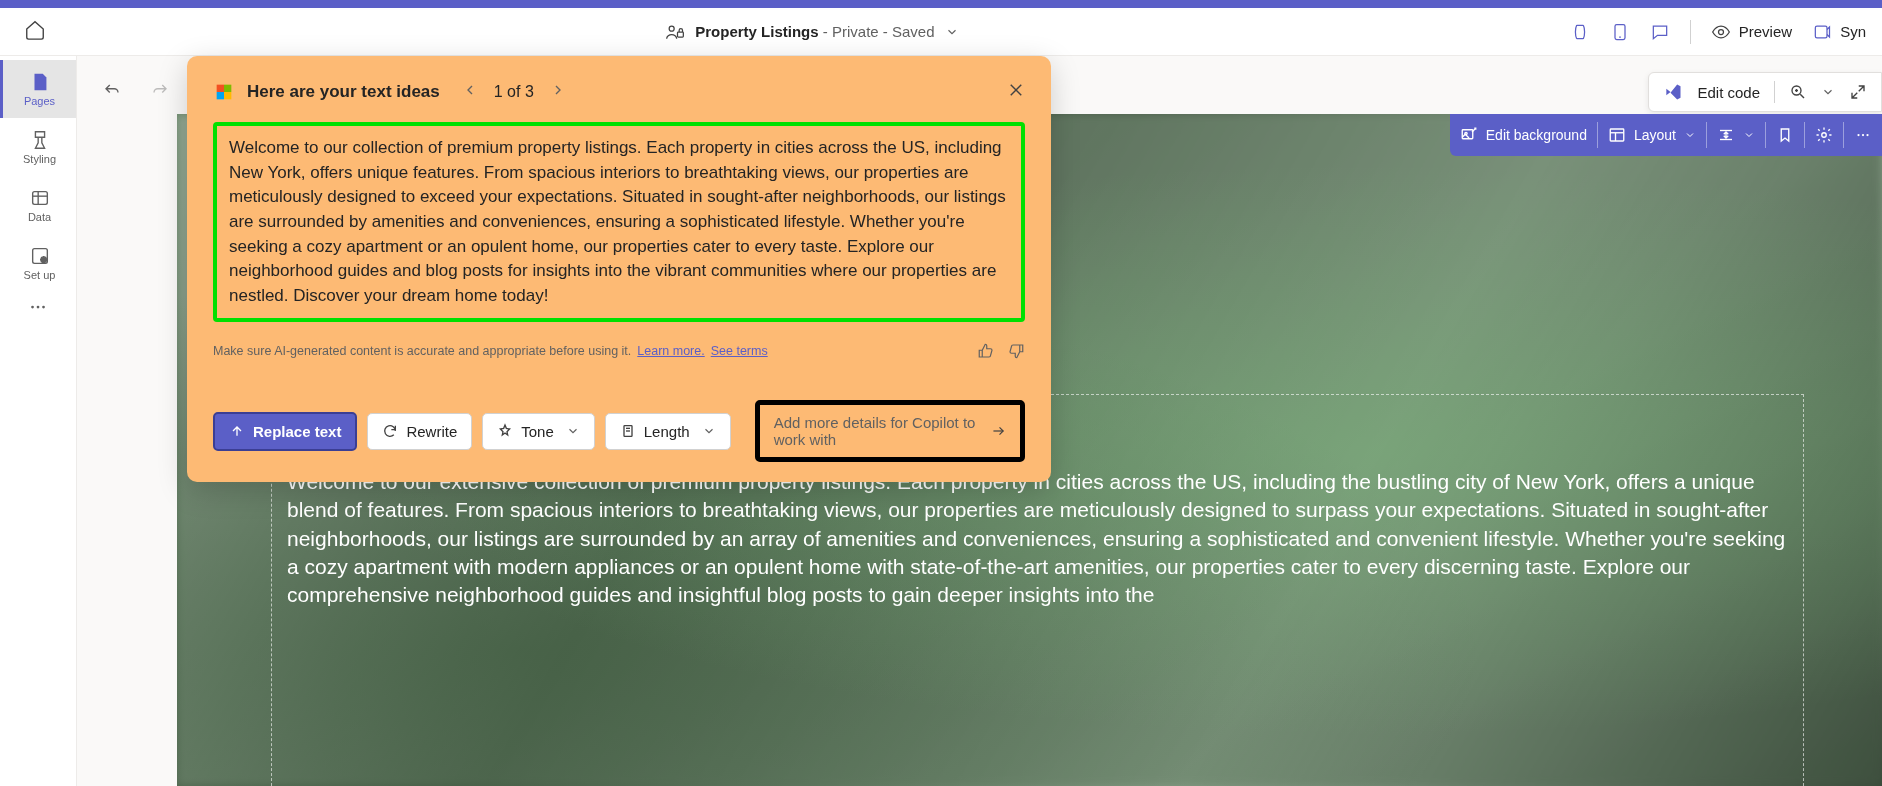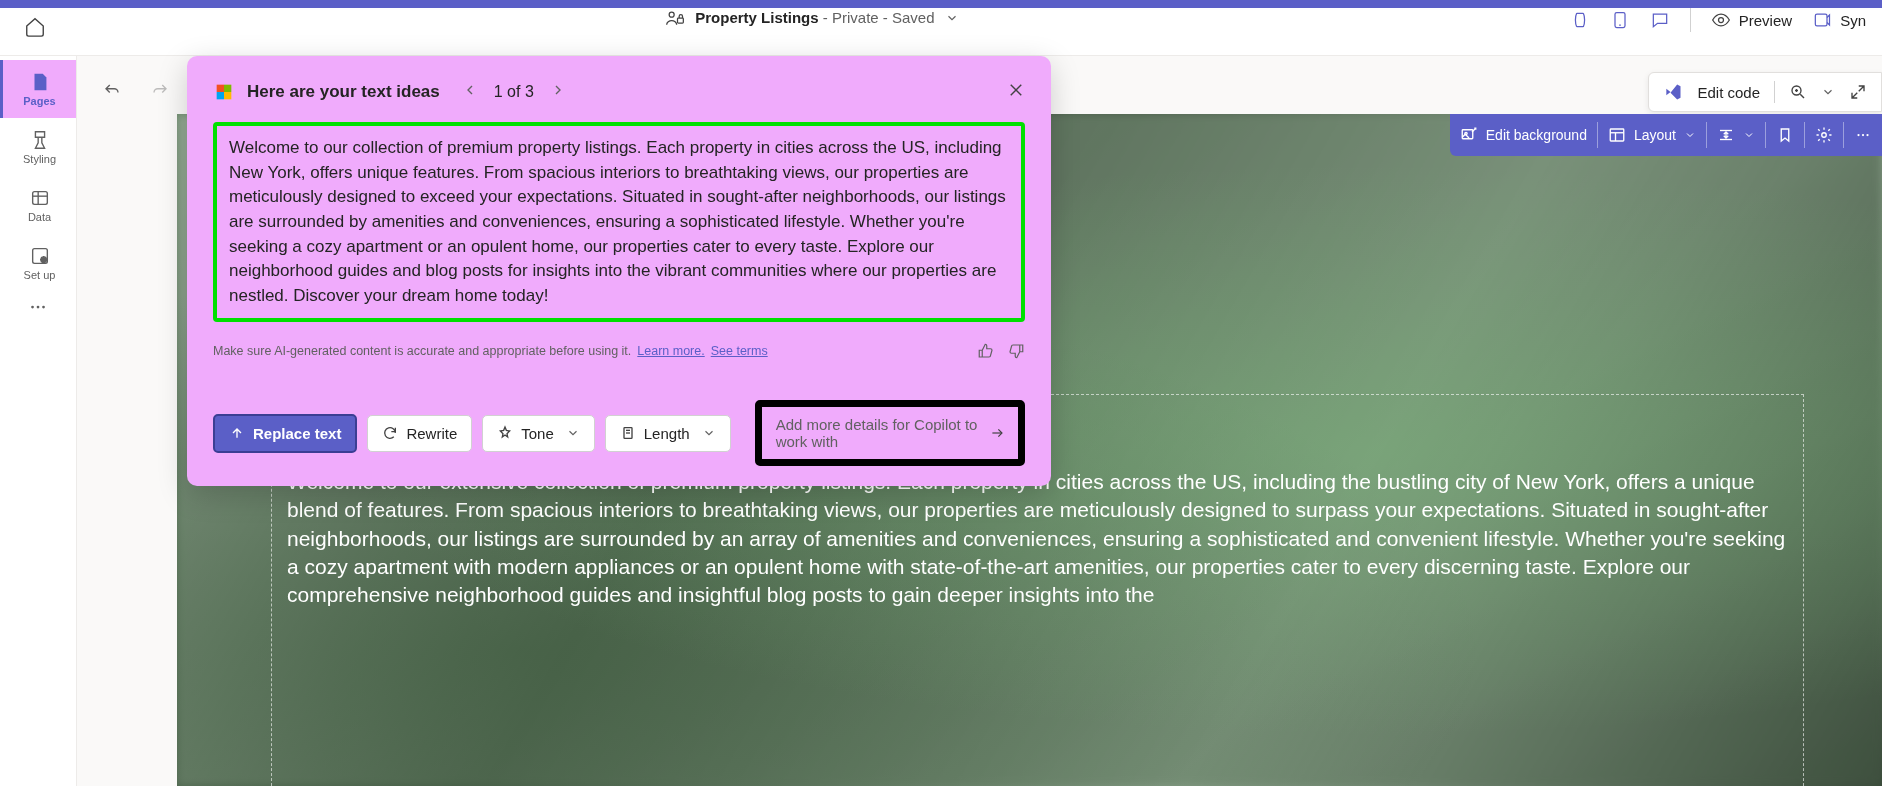--- a/index.html
+++ b/index.html
@@ -1,34 +1,34 @@
 <!DOCTYPE html>
 <html><head>
 <meta charset="utf-8">
 <style>
 * { margin: 0; padding: 0; box-sizing: border-box; font-family: 'Segoe UI', Tahoma, sans-serif; }
 body { width: 1882px; height: 786px; overflow: hidden; background: #faf9f8; position: relative; }
 
 .top-stripe { height: 8px; background: #5b5fc7; width: 100%; }
 
-.header-bar { height: 48px; display: flex; align-items: flex-start; padding: 0 16px; background: #fff; border-bottom: 1px solid #edebe9; }
+.header-bar { height: 48px; display: flex; align-items: center; padding: 0 16px; background: #fff; border-bottom: 1px solid #edebe9; }
 .home-icon { color: #424242; padding: 8px; }
 .header-center { flex: 1; display: flex; justify-content: center; align-items: center; gap: 10px; color: #242424; }
 .header-center .title-strong { font-weight: 600; font-size: 15px; color: #242424; }
 .header-center .title-rest { font-size: 15px; color: #616161; }
 .header-right { display: flex; align-items: center; gap: 20px; color: #5b5fc7; }
 .header-right .ico { color: #5b5fc7; }
 .header-right .preview { display: flex; align-items: center; gap: 8px; font-size: 15px; color: #242424; }
 .header-right .divider { width: 1px; height: 24px; background: #d1d1d1; }
 
 .main-layout { display: flex; height: calc(100% - 56px); }
 
 .left-rail { width: 77px; background: #fff; border-right: 1px solid #edebe9; display: flex; flex-direction: column; align-items: center; padding-top: 4px; }
 .rail-item { width: 100%; display: flex; flex-direction: column; align-items: center; justify-content: center; height: 58px; font-size: 11px; color: #616161; gap: 2px; border-left: 3px solid transparent; }
-.rail-item.active { background: #f0abfc; border-left: 3px solid #5b5fc7; color: #5b5fc7; font-weight: bold; }
+.rail-item.active { background: #e5e5e5; border-left: 3px solid #5b5fc7; color: #5b5fc7; }
 .rail-item.active svg { color: #5b5fc7; }
 .rail-item svg { color: #616161; }
 .rail-more { margin-top: 4px; color: #616161; }
 
 .content-area { flex: 1; position: relative; padding: 20px 0 0 20px; }
 
 .toolbar-row { display: flex; align-items: center; gap: 18px; margin-bottom: 6px; }
 .toolbar-row .tool-btn { color: #616161; padding: 6px; }
 
 .edit-code-bar { position: absolute; top: 16px; right: 0; background: #fff; border: 1px solid #e1dfdd; border-radius: 6px 0 0 6px; padding: 8px 14px; display: flex; align-items: center; gap: 14px; box-shadow: 0 2px 6px rgba(0,0,0,0.08); z-index: 3; }
@@ -42,41 +42,41 @@
 .context-bar { position: absolute; top: 0; right: 0; background: #5b5fc7; display: flex; align-items: center; height: 42px; padding: 0 0; z-index: 4; border-radius: 0 0 0 6px; }
 .context-bar .cbtn { display: flex; align-items: center; gap: 8px; color: #fff; font-size: 14px; padding: 0 10px; height: 100%; }
 .context-bar .vsep { width: 1px; height: 26px; background: rgba(255,255,255,0.4); }
 
 .hero-text-wrap { position: absolute; top: 280px; left: 110px; right: 90px; color: #fff; z-index: 2; }
 .hero-title-tail { font-size: 52px; font-weight: 400; color: #fff; margin-bottom: 14px; }
 .hero-body { font-size: 21px; line-height: 1.35; font-weight: 400; }
 
 .dashed-frame { position: absolute; top: 280px; left: 94px; right: 78px; bottom: -20px; border: 1px dashed rgba(255,255,255,0.6); z-index: 1; }
 
-.copilot-popup { position: absolute; top: 0; left: 110px; width: 864px; background: #f0abfc; border-radius: 10px; box-shadow: 0 8px 30px rgba(0,0,0,0.18); z-index: 10; padding: 22px 26px 20px 26px; }
+.copilot-popup { position: absolute; top: 0; left: 110px; width: 864px; background: #fdba74; border-radius: 10px; box-shadow: 0 8px 30px rgba(0,0,0,0.18); z-index: 10; padding: 22px 26px 20px 26px; }
 .popup-header { display: flex; align-items: center; gap: 12px; margin-bottom: 16px; }
 .copilot-logo { width: 22px; height: 22px; }
 .popup-title { font-size: 17px; font-weight: 600; color: #242424; flex-shrink: 0; }
 .pager { display: flex; align-items: center; gap: 12px; margin-left: 6px; }
 .pager .arrow { color: #616161; padding: 4px; }
 .pager .count { font-size: 16px; color: #242424; }
 .popup-close { margin-left: auto; color: #424242; }
 
 .green-box { border: 4px solid #00e000; border-radius: 4px; padding: 10px 12px; margin-bottom: 20px; }
 .green-box .gen-text { font-size: 17px; line-height: 1.45; color: #242424; }
 
 .disclaimer-row { display: flex; align-items: center; gap: 6px; font-size: 12.5px; color: #616161; margin-bottom: 40px; }
 .disclaimer-row a { color: #5b5fc7; text-decoration: underline; }
 .thumbs { margin-left: auto; display: flex; gap: 12px; color: #616161; }
 
 .action-row { display: flex; align-items: center; gap: 10px; }
 .pill-btn { display: flex; align-items: center; gap: 8px; border: 1px solid #d1d1d1; border-radius: 5px; padding: 9px 14px; font-size: 15px; color: #242424; background: #fff; }
 .pill-btn.primary { background: #5b5fc7; border: 2px solid #3b3e94; color: #fff; font-weight: 600; }
 .pill-btn .chev { margin-left: 4px; color: #616161; }
-.details-input { flex: 1; display: flex; align-items: center; justify-content: center; border: 7px solid #000000; border-radius: 5px; padding: 9px 14px; font-size: 15px; color: #616161; margin-left: 14px; }
+.details-input { flex: 1; display: flex; align-items: center; justify-content: center; border: 5px solid #000000; border-radius: 5px; padding: 9px 14px; font-size: 15px; color: #616161; margin-left: 14px; }
 </style>
 </head>
 <body>
 
 <div class="top-stripe"></div>
 
 <div class="header-bar">
   <div class="home-icon">
     <svg width="22" height="22" viewBox="0 0 24 24" fill="none" stroke="currentColor" stroke-width="1.5">
         <path d="M3 11l9-8 9 8v9a2 2 0 01-2 2H5a2 2 0 01-2-2z"></path>

